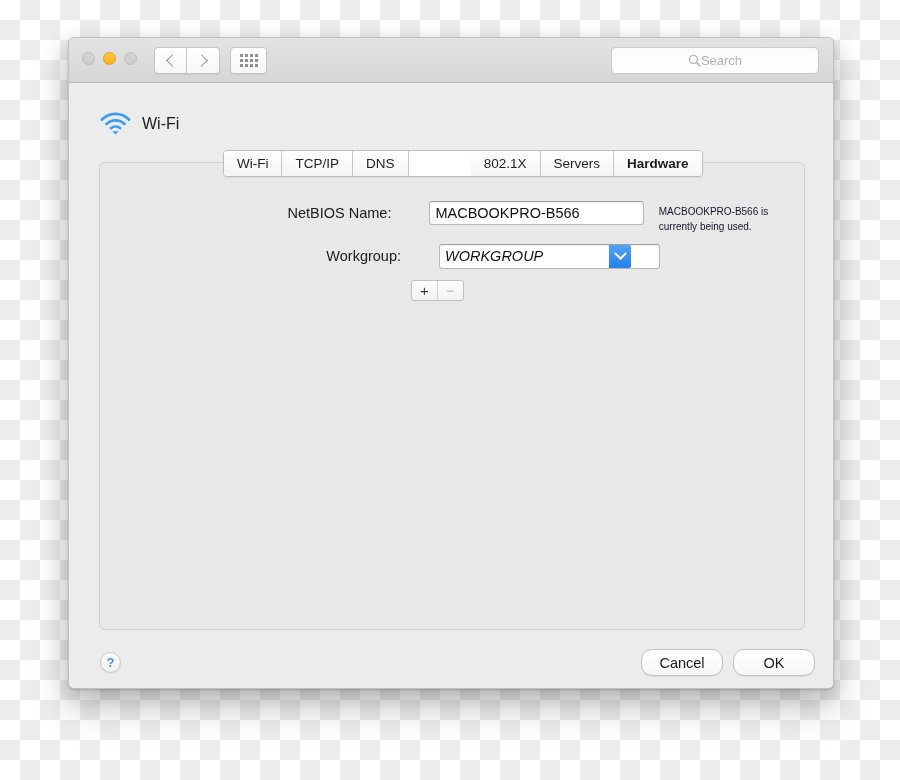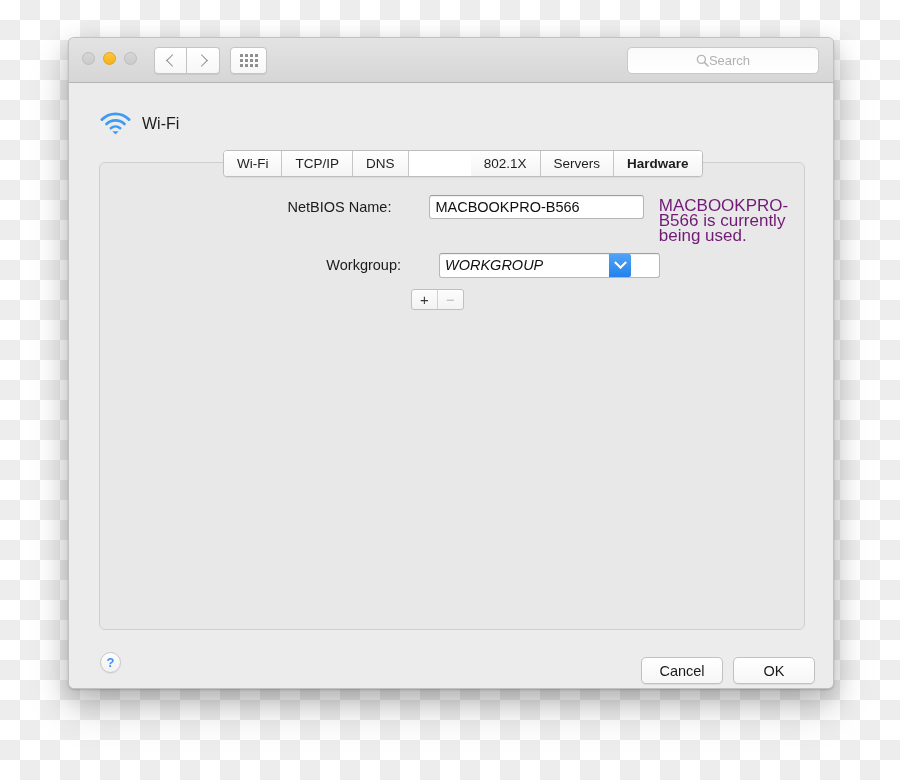--- a/index.html
+++ b/index.html
@@ -110,21 +110,21 @@
     text-align: center;
     font-size: 14.5px;
     color: #3b3b3b;
     letter-spacing: 0.1px;
   }
 
   .searchfield {
     position: absolute;
     right: 14px;
     top: 9px;
-    width: 192px;
+    width: 208px;
     height: 27px;
     background: linear-gradient(to bottom, #fafafa, #ffffff);
     border: 1px solid #c9c9c9;
     border-radius: 5px;
     box-sizing: border-box;
     display: flex;
     align-items: center;
     justify-content: center;
   }
   .search-icon { display:block; }
@@ -196,21 +196,21 @@
     background: linear-gradient(to bottom, #4b9cf7 0%, #1f7ce8 100%);
     color: #ffffff;
     border-right-color: #1f6fd0;
     text-shadow: 0 1px 0 rgba(0,0,0,0.15);
     margin-top: 35px;
   }
 
   
   .form {
     position: absolute;
-    left: 0; top: 32px;
+    left: 0; top: 38px;
     width: 100%;
   }
   .row {
     display: flex;
     align-items: flex-start;
     margin-bottom: 10px;
   }
   .lbl {
     width: 311px;
     text-align: right;
@@ -266,22 +266,22 @@
   }
   .combo-chev {
     width: 7px; height: 7px;
     border-right: 2px solid #fff;
     border-bottom: 2px solid #fff;
     transform: rotate(45deg) translate(-2px,-2px);
   }
 
   .hint {
     margin-left: 15px;
-    font-size: 17px;
-    color: #701a75;
+    font-size: 10px;
+    color: #0f172a;
     line-height: 15px;
     width: 150px;
     padding-top: 3px;
   }
 
   .listbox {
     width: 221px;
     height: 130px;
     background: #ffffff;
     border: 1px solid #b7b7b7;
@@ -340,29 +340,28 @@
     color: #3f8ef0;
     font-weight: bold;
     box-shadow: 0 1px 1px rgba(0,0,0,0.06);
   }
   .btn {
     position: absolute;
     top: 6px;
     height: 27px;
     background: linear-gradient(to bottom, #ffffff, #f6f6f6);
     border: 1px solid #c1c1c1;
-    border-radius: 5px;
+    border-radius: 11px;
     box-sizing: border-box;
     display: flex;
     align-items: center;
     justify-content: center;
     font-size: 14.5px;
     color: #1a1a1a;
     box-shadow: 0 1px 1px rgba(0,0,0,0.07);
-    margin-top: 8px;
   }
   .btn.cancel { right: 110px; width: 82px; }
   .btn.ok     { right: 18px;  width: 82px; }
 </style>
 </head>
 <body>
 
 <div class="window">
 
   <div class="titlebar">

